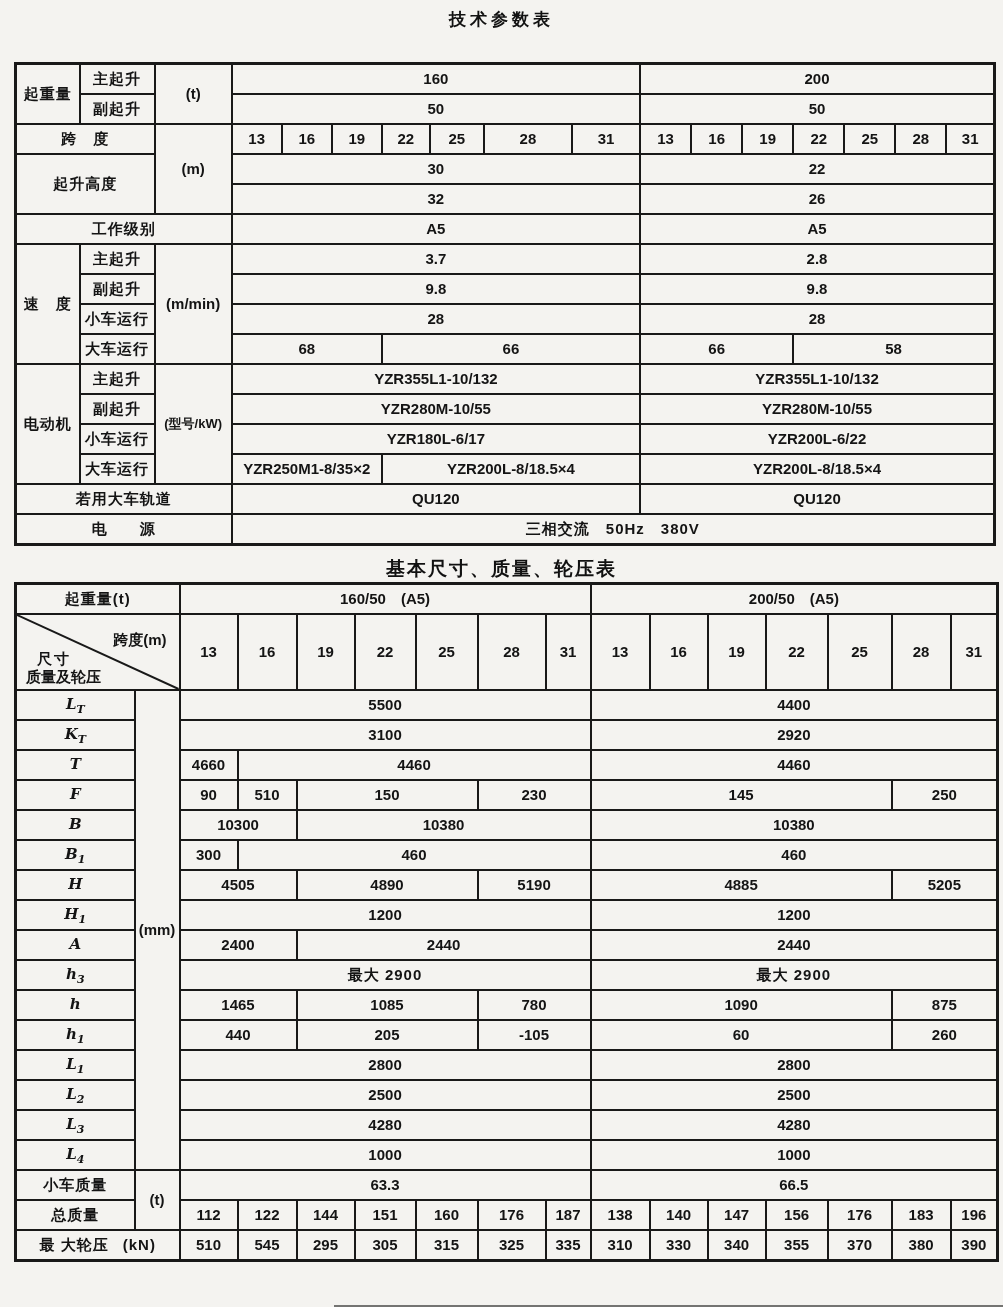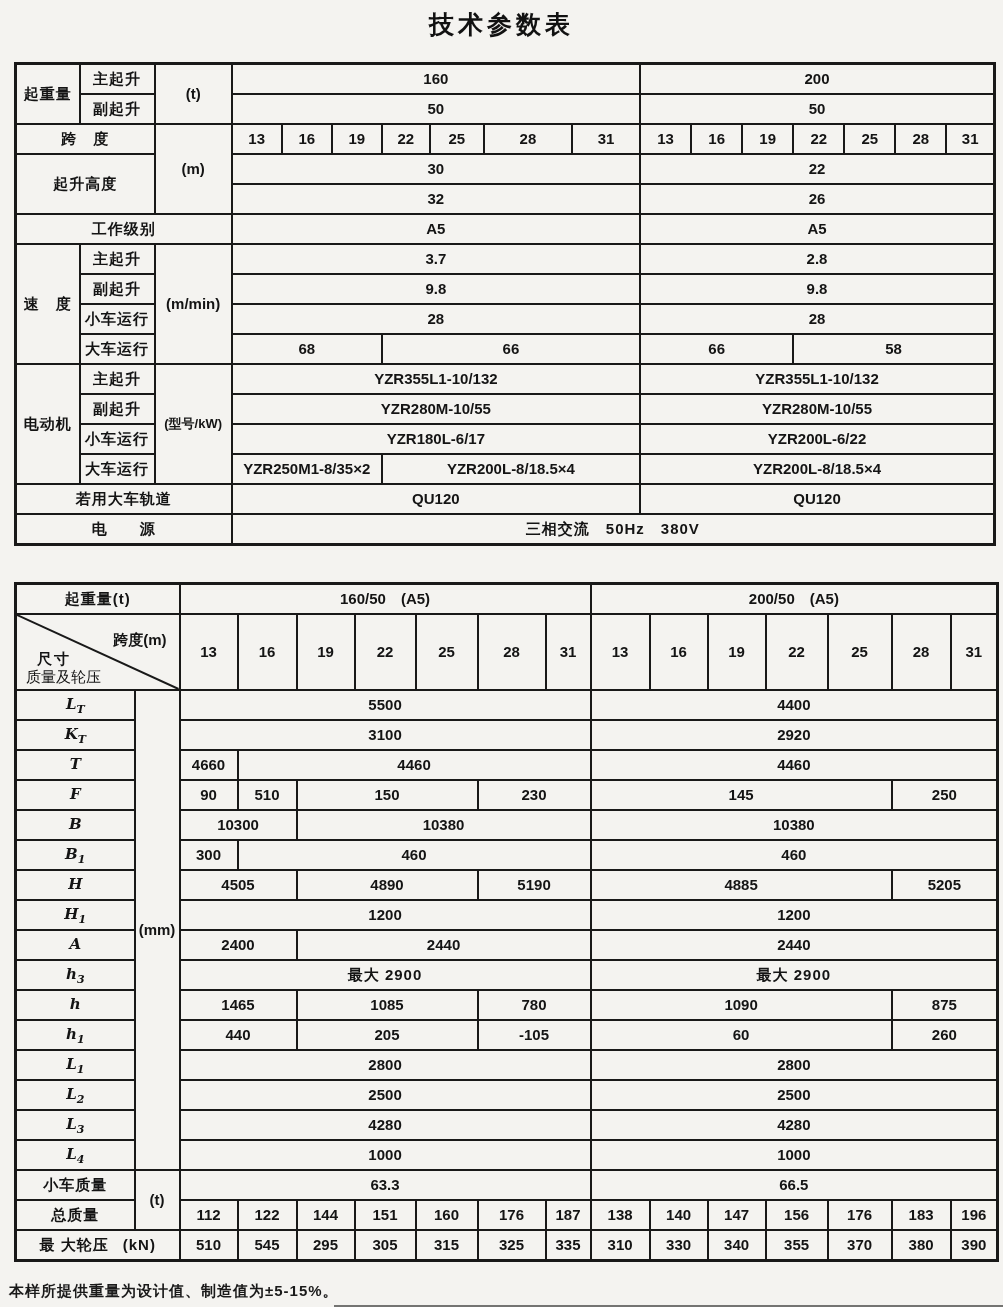--- a/index.html
+++ b/index.html
@@ -8,21 +8,21 @@
     background:#f4f3f0;
     font-family:"Liberation Sans","DejaVu Sans",sans-serif;
     color:#151515;
     -webkit-font-smoothing:antialiased;
   }
   #page{position:relative;width:1003px;height:1307px;overflow:hidden;}
   .doc-title{
     position:absolute;left:0;width:100%;text-align:center;
     font-weight:bold;letter-spacing:4px;color:#111;
   }
-  #title1{top:8px;font-size:25px;text-align:center;}
+  #title1{top:8px;font-size:17px;text-align:center;}
   #title2{top:556px;font-size:19px;letter-spacing:2px;}
   table.t{
     position:absolute;border-collapse:collapse;table-layout:fixed;
     border:3px solid #191919;
   }
   table.t td{
     border:2px solid #191919;
     text-align:center;vertical-align:middle;
     padding:0 1px;height:28px;
     font-size:15px;font-weight:bold;color:#141414;
@@ -35,21 +35,21 @@
   td.unit.small{font-size:13px;}
   td.sym{
     font-family:"DejaVu Serif","Liberation Serif",serif;
     font-style:italic;font-size:16px;letter-spacing:0;
   }
   td.sym sub{font-size:11px;line-height:0;}
   td.diag{position:relative;padding:0;}
   td.diag svg{position:absolute;left:0;top:0;width:100%;height:100%;display:block;}
   td.diag .d-tr{position:absolute;top:17px;right:12px;font-size:15px;font-weight:bold;}
   td.diag .d-bl1{position:absolute;left:20px;top:36px;font-size:15px;font-weight:bold;letter-spacing:2px;}
-  td.diag .d-bl2{position:absolute;left:9px;bottom:4px;font-size:15px;font-weight:normal;}
+  td.diag .d-bl2{position:absolute;left:9px;bottom:4px;font-size:15px;font-weight:bold;}
   tr.hdiag td{height:74px;}
   .kn-gap{margin-left:14px;}
   #footnote{
     position:absolute;left:9px;top:1282px;
     font-size:15px;font-weight:bold;color:#1a1a1a;letter-spacing:1px;
   }
   #scanline{
     position:absolute;left:334px;bottom:0;width:669px;height:2px;
     background:#4a4a48;opacity:.75;
   }
@@ -178,20 +178,21 @@
       <td colspan="7">QU120</td>
       <td colspan="7">QU120</td>
     </tr>
     <tr>
       <td class="lab" colspan="3">电　　源</td>
       <td class="lab" colspan="14">三相交流　50Hz　380V</td>
     </tr>
     </tbody>
   </table>
 
+  <div id="title2" class="doc-title">基本尺寸、质量、轮压表</div>
 
   <table id="t2" class="t">
     <colgroup>
       <col style="width:119px">
         <col style="width:45px">
       <col style="width:58px">
         <col style="width:59px">
         <col style="width:58px">
         <col style="width:61px">
         <col style="width:62px">
@@ -369,16 +370,15 @@
       <td>330</td>
       <td>340</td>
       <td>355</td>
       <td>370</td>
       <td>380</td>
       <td>390</td>
     </tr>
     </tbody>
   </table>
 
-  <div id="footnote">本样所提供重量为设计值、制造值为±5-15%。</div>
   <div id="scanline"></div>
 
 </div>
 
 </body></html>

